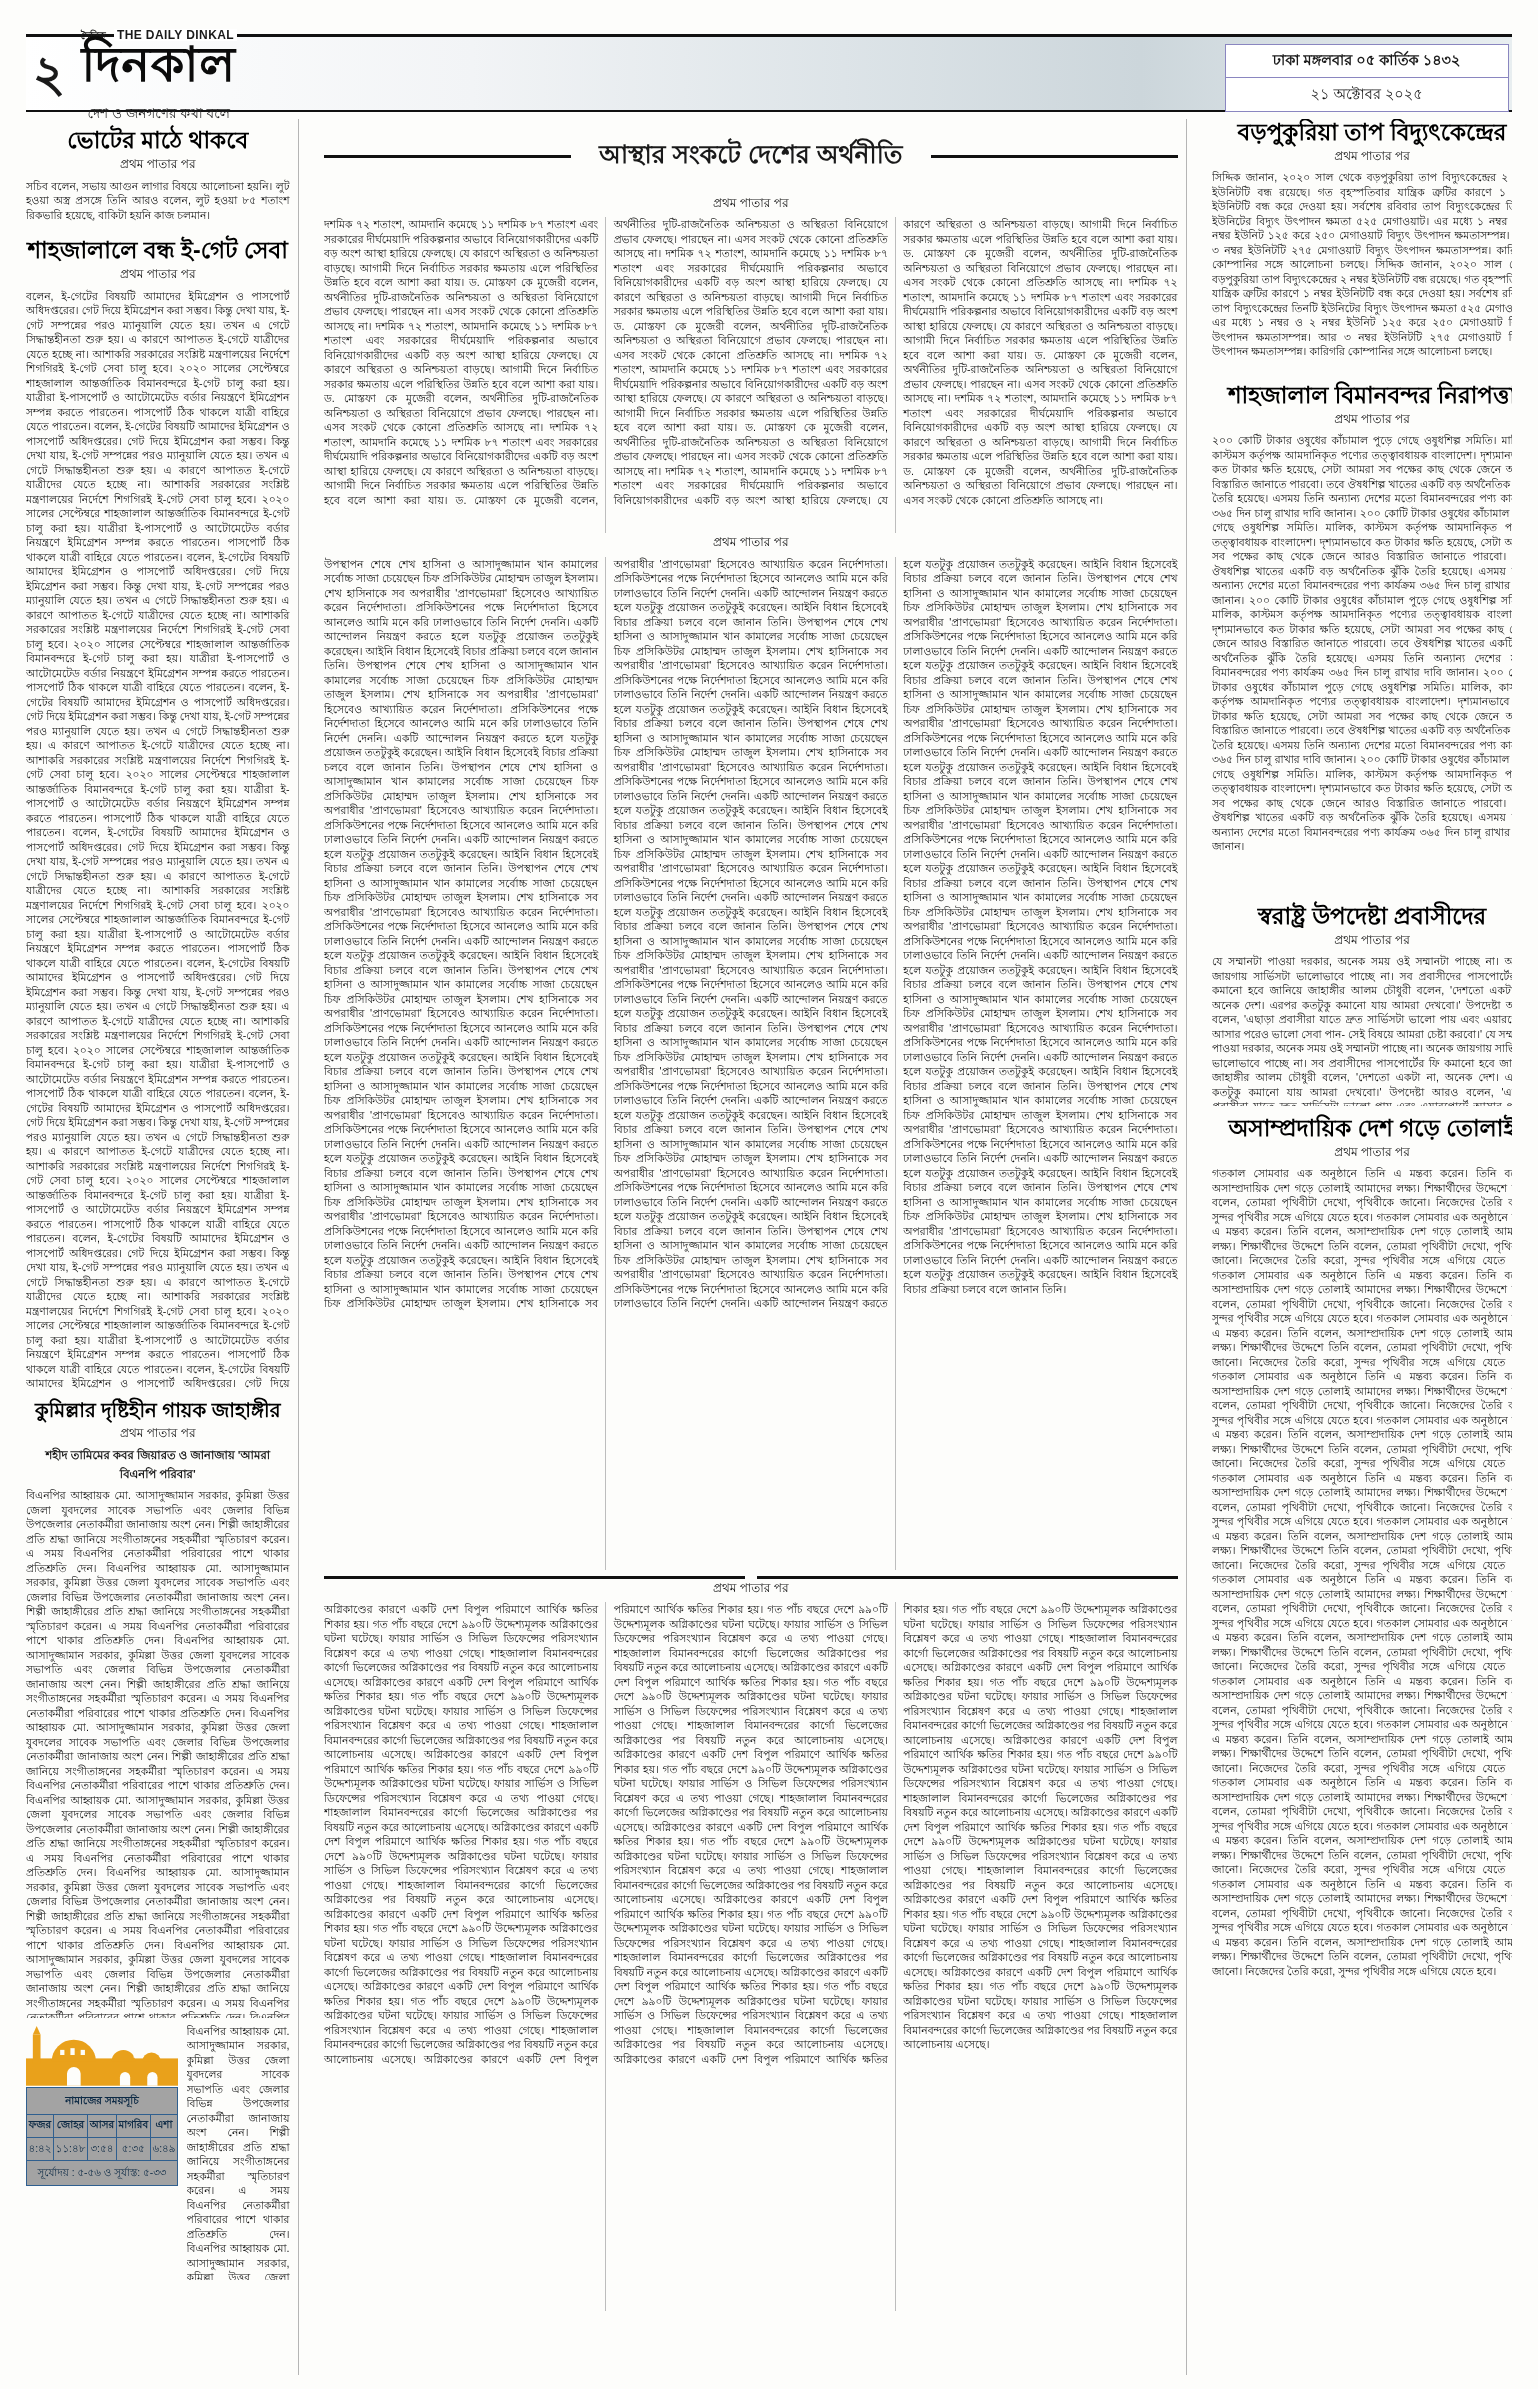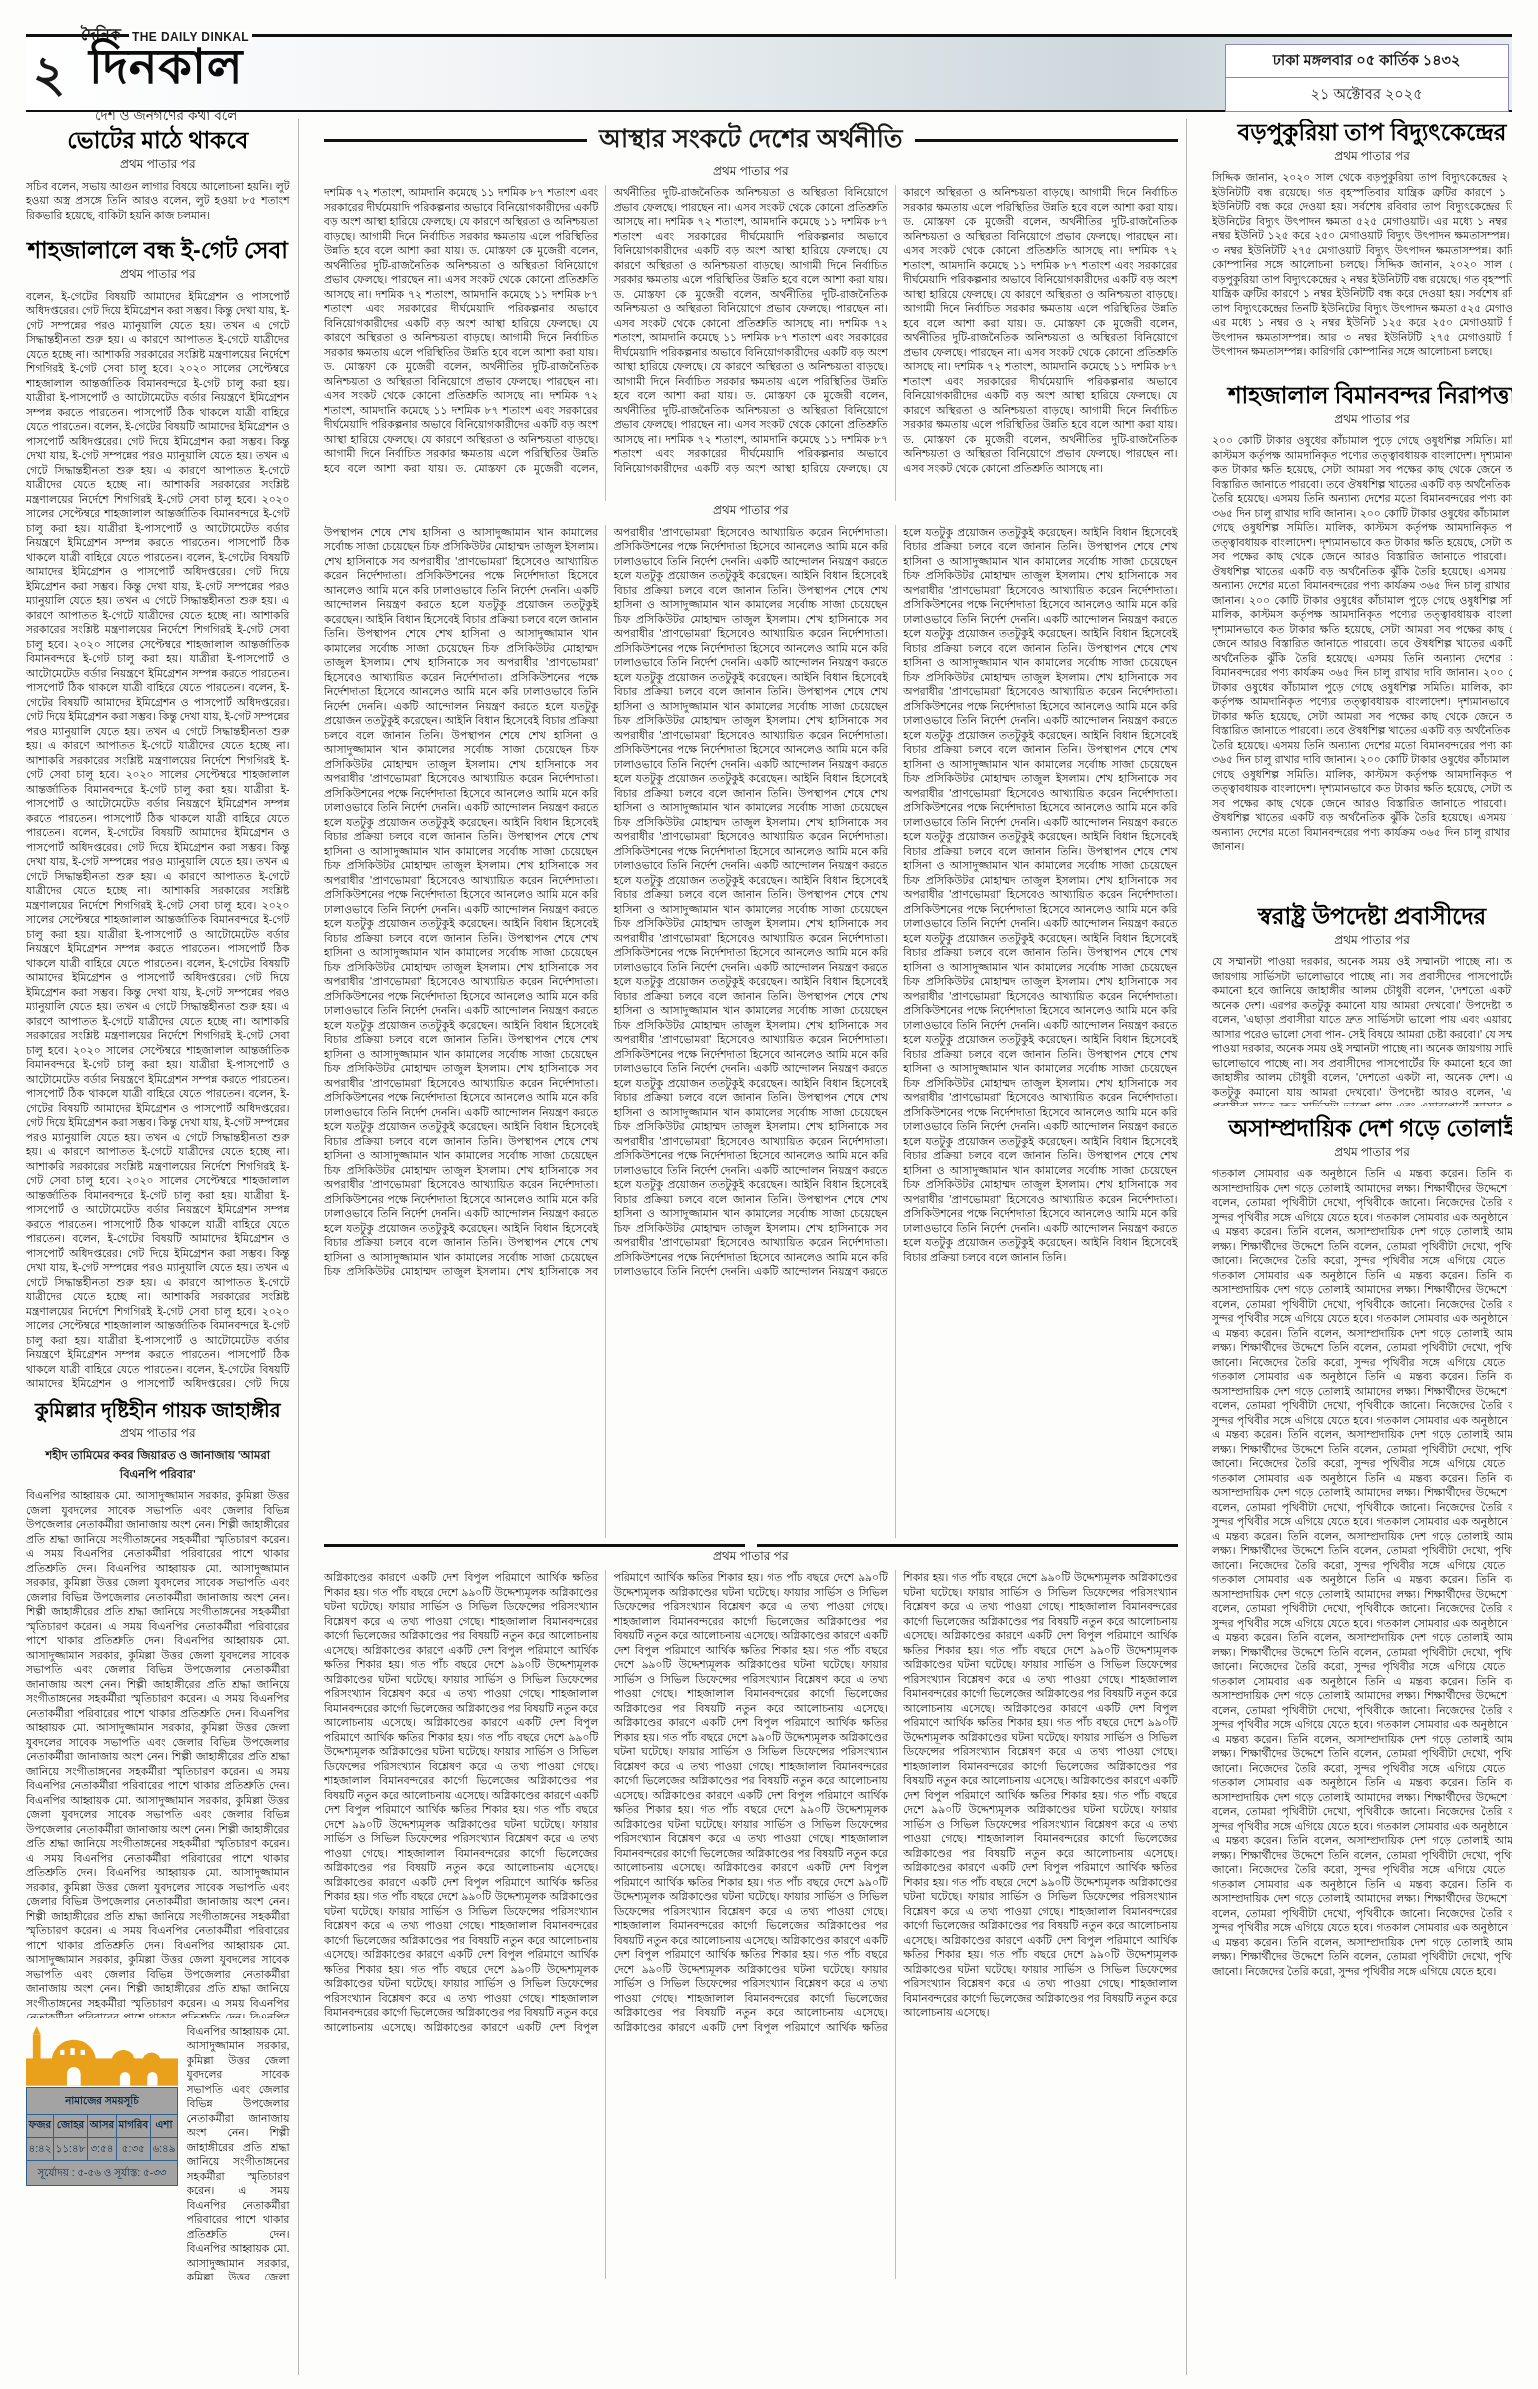--- a/index.html
+++ b/index.html
@@ -9,38 +9,38 @@
     color:#1a1a1a;overflow:hidden;
   }
   .page{width:1538px;height:2389px;background:#fdfdfb;overflow:hidden;box-sizing:border-box;padding:34px 26px 0 26px;}
   
   .masthead{border-top:3.4px solid #111;border-bottom:2.6px solid #111;height:73px;position:relative;
     background:linear-gradient(to right,#ffffff 0%,#f2f4f6 30%,#dde4e8 55%,#ccd6db 75%,#e8eef0 100%);
     display:flex;align-items:center;}
   .pageno{font-size:50px;font-weight:bold;padding:0 15.4px 0 6.8px;line-height:1;}
   .brandblock{display:flex;flex-direction:column;align-items:center;line-height:1;padding-top:1.7px;}
   .brandtop{display:flex;align-items:flex-end;gap:8.5px;}
-  .brand-small{font-size:16px;font-weight:bold;}
+  .brand-small{font-size:10px;font-weight:bold;}
   .brand-eng{font-size:12px;font-weight:bold;letter-spacing:0.4px;background:#fff;padding:0 2.6px;}
   .brand-main{font-size:48px;font-weight:900;letter-spacing:0.9px;color:#0b0b0b;}
   .brand-tag{font-size:13.7px;margin-top:18px;color:#222;}
   .datebox{position:absolute;right:3.4px;top:6.8px;width:282px;border:1.7px solid #8a86c0;background:#fff;text-align:center;}
   .datebox .l1{font-size:14.5px;padding:4.3px 3.4px;border-bottom:0.9px solid #8a86c0;font-weight:bold;}
   .datebox .l2{font-size:14.5px;padding:4.3px 3.4px;}
   
   .main{display:grid;grid-template-columns:273px 863px 320px;column-gap:25px;margin-top:6.8px;height:2256px;overflow:hidden;}
   .colL{overflow:hidden;border-right:0.9px solid #b5b5b5;padding-right:8.5px;}
   .colM{overflow:hidden;border-right:0.9px solid #b5b5b5;padding-right:8.5px;}
   .colR{overflow:hidden;}
   h2.art{font-size:23px;font-weight:bold;text-align:center;margin:8.5px 0 1.7px 0;line-height:1.15;color:#000;}
   h2.art.sm{font-size:19.7px;}
   .cont{font-size:12px;text-align:center;margin:0 0 3.4px 0;color:#111;}
   .headrule{display:flex;align-items:center;gap:12px;margin:6.8px 0 0 0;}
   .headrule .line{flex:1;height:2.6px;background:#111;}
-  .headrule h2{white-space:nowrap;margin:0;font-size:25px;font-weight:bold;}
+  .headrule h2{white-space:nowrap;margin:16px;font-size:25px;font-weight:bold;}
   .body{font-size:10.7px;line-height:14.5px;text-align:justify;overflow:hidden;color:#141414;}
   .cols3{column-count:3;column-gap:15.4px;column-rule:0.9px solid #bdbdbd;}
   .subhead{font-weight:bold;text-align:center;font-size:11.5px;margin:3.4px 0;}
   
   .bottomrow{display:flex;gap:8.5px;margin-top:5.1px;}
   .prayerwrap{width:152px;flex:none;}
   .mosque{display:block;margin:0 0 1.7px 0;}
   .ptable{width:152px;border-collapse:collapse;background:#a3a3a3;border:1.7px solid #2f5f8f;}
   .ptable td{border:0.9px solid #2f5f8f;text-align:center;font-size:10.3px;padding:2.6px 0.9px;color:#0d2a45;}
   .ptitle{font-size:16px;font-weight:bold;padding:4.3px 1.7px !important;}

